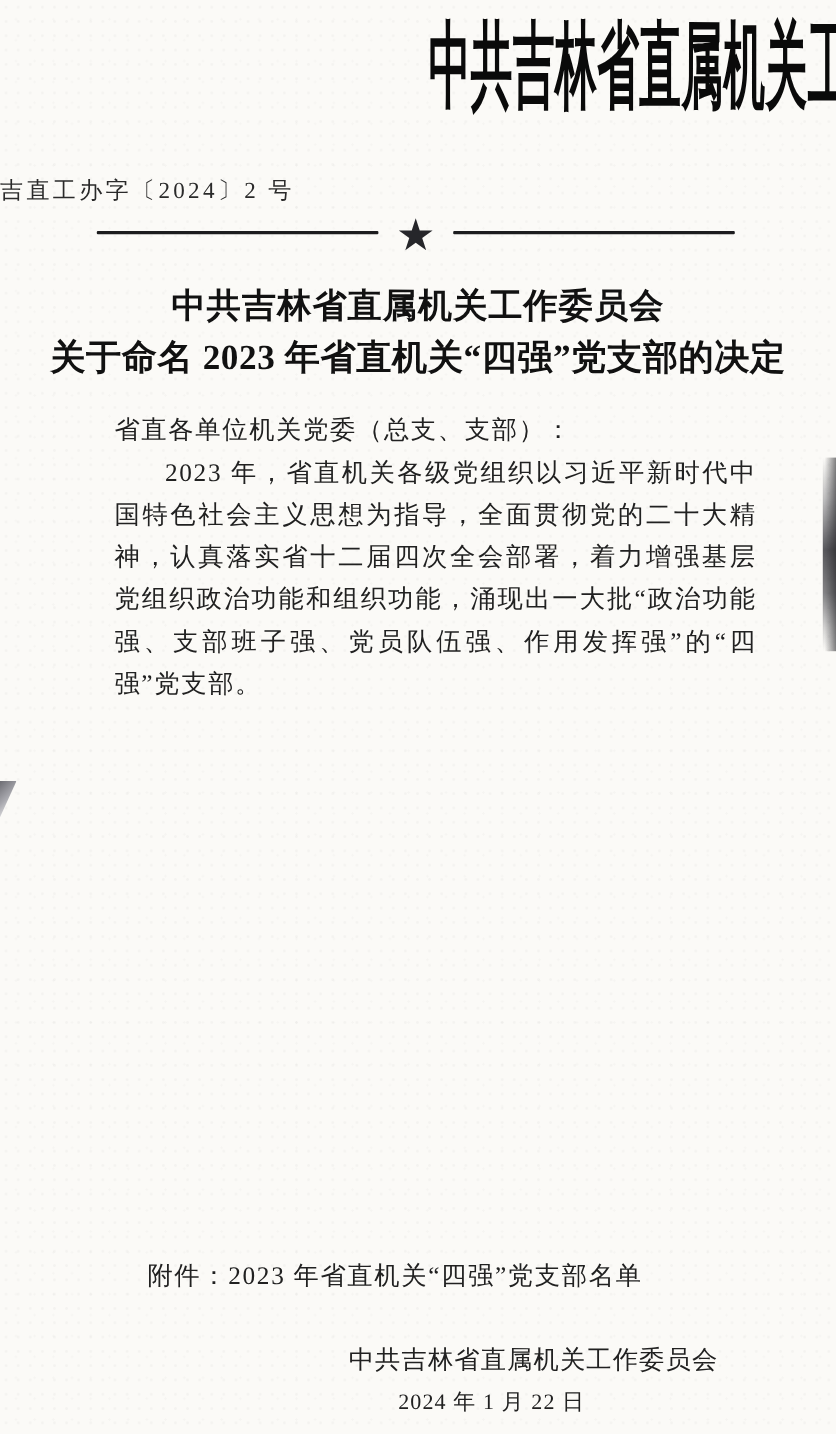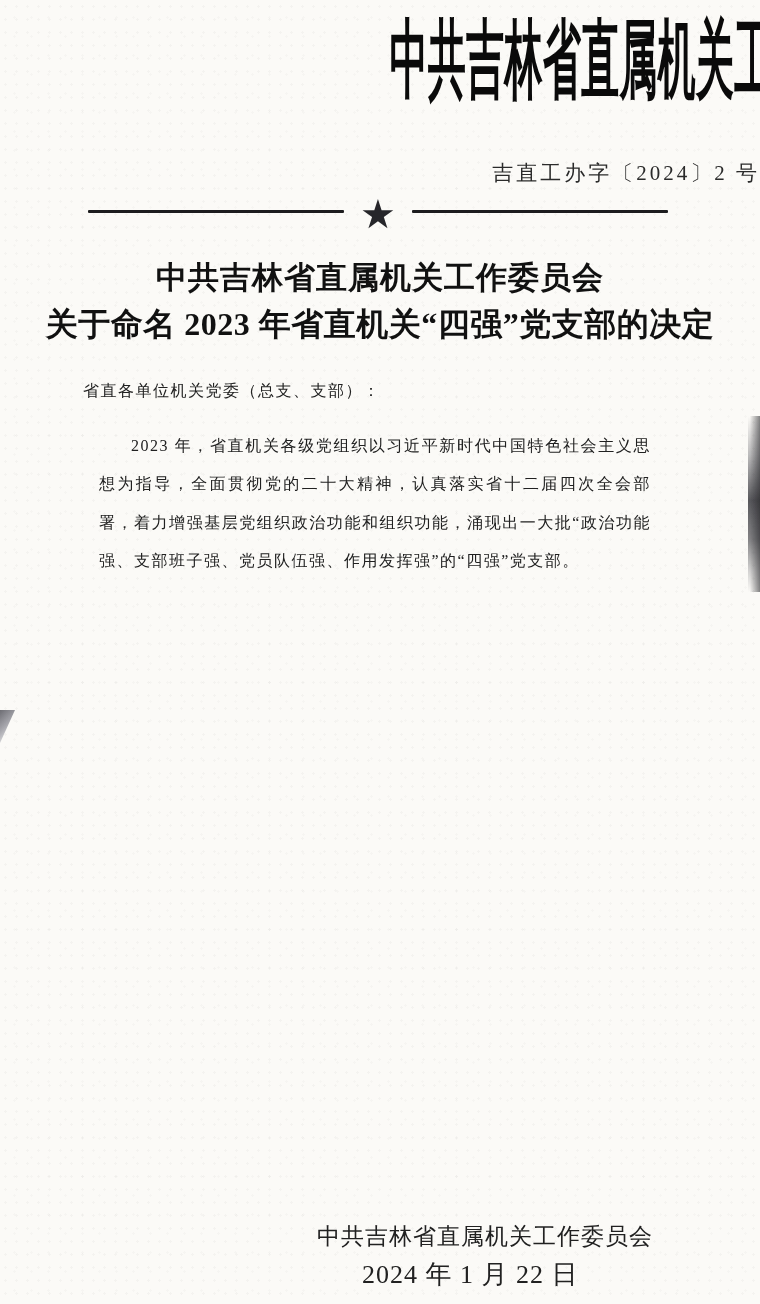--- a/index.html
+++ b/index.html
@@ -25,21 +25,21 @@
   .org-title{
     display:inline-block;
     font-size:86px;font-weight:900;color:#0a0a0a;
     line-height:1.12;
     transform:scaleX(0.44);
     transform-origin:center top;
     letter-spacing:1px;
   }
   .doc-number{
     position:absolute;top:158px;left:0;width:760px;
-    text-align:right;
+    text-align:left;
     font-size:21px;letter-spacing:3px;color:#2a2a2a;
     line-height:30px;
   }
   .star-rule{
     position:absolute;top:192px;left:88px;width:580px;height:38px;
     display:flex;align-items:center;
   }
   .star-rule .seg{flex:1;height:3px;background:#1c1c1e;border-radius:1px;}
   .star-rule .star{
     margin:0 16px;font-size:40px;line-height:1;color:#26262a;
@@ -48,39 +48,39 @@
   }
   
   .doc-title{
     position:absolute;top:254px;left:0;width:760px;
     text-align:center;color:#111;
   }
   .doc-title .t1{font-size:31px;font-weight:bold;line-height:47px;letter-spacing:1px;}
   .doc-title .t2{font-size:32px;font-weight:bold;line-height:47px;letter-spacing:0.5px;}
   
   .body-text{
-    position:absolute;top:372px;left:83px;width:584px;
-    font-size:16px;line-height:38.5px;letter-spacing:1.5px;
+    position:absolute;top:372px;left:104px;width:584px;
+    font-size:23px;line-height:38.5px;letter-spacing:1.5px;
     text-align:justify;color:#212121;
   }
-  .body-text p{margin:16px;text-indent:2em;}
+  .body-text p{margin:0;text-indent:2em;}
   .body-text .salutation{margin:0;text-indent:0;}
   .attachment{
     position:absolute;top:1141px;left:88px;width:584px;
     font-size:23px;line-height:38px;letter-spacing:1.5px;
     text-indent:2em;color:#212121;
   }
   .sig-org{
     position:absolute;top:1220px;left:317px;
     font-size:23px;letter-spacing:1px;line-height:34px;color:#212121;
     white-space:nowrap;
   }
   .sig-date{
     position:absolute;top:1259px;left:362px;
-    font-size:26px;letter-spacing:1px;line-height:32px;color:#212121;
+    font-size:20px;letter-spacing:1px;line-height:32px;color:#212121;
     white-space:nowrap;
   }
   
   .edge-streak{
     position:absolute;right:0;top:416px;width:12px;height:176px;
     background:
       linear-gradient(to left, rgba(30,30,34,0.55), rgba(30,30,34,0) 85%),
       linear-gradient(to bottom,
         rgba(70,70,78,0) 0%,
         rgba(70,70,78,0.35) 22%,
@@ -117,20 +117,21 @@
   <div class="doc-title">
     <div class="t1">中共吉林省直属机关工作委员会</div>
     <div class="t2">关于命名 2023 年省直机关“四强”党支部的决定</div>
   </div>
 
   <div class="body-text">
     <p class="salutation">省直各单位机关党委（总支、支部）：</p>
     <p>2023 年，省直机关各级党组织以习近平新时代中国特色社会主义思想为指导，全面贯彻党的二十大精神，认真落实省十二届四次全会部署，着力增强基层党组织政治功能和组织功能，涌现出一大批“政治功能强、支部班子强、党员队伍强、作用发挥强”的“四强”党支部。</p>
   </div>
 
+  <div class="attachment">附件：2023 年省直机关“四强”党支部名单</div>
 
   <div class="sig-org">中共吉林省直属机关工作委员会</div>
   <div class="sig-date">2024 年 1 月 22 日</div>
 
   <div class="edge-streak"></div>
   <div class="edge-wedge"></div>
 
 </div>
 
 </body></html>

